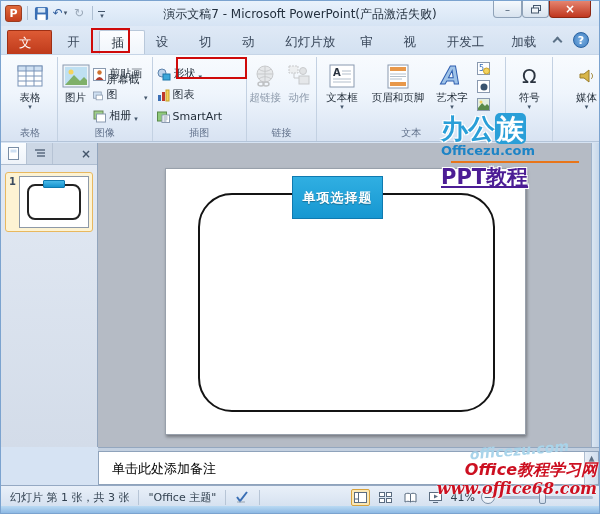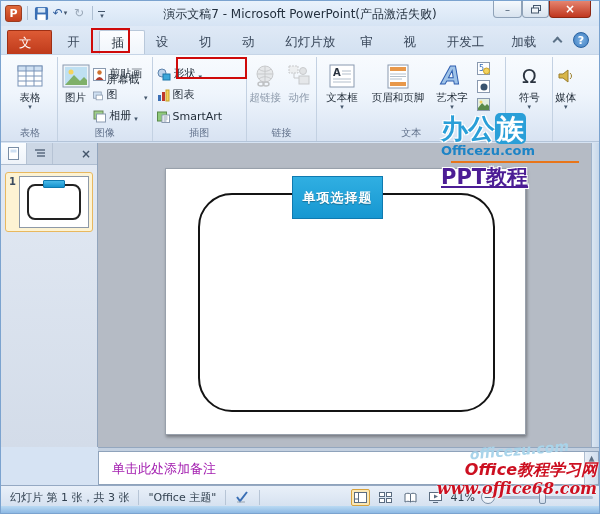--- a/index.html
+++ b/index.html
@@ -95,21 +95,21 @@
     display:flex; align-items:center; justify-content:center;
     color:#fff; font-weight:bold; font-size:13px; letter-spacing:1px;
     text-shadow:0 1px 1px rgba(0,0,0,.3); }
   .v-scroll { width:10px; background:linear-gradient(90deg,#dbe6f2,#c2d4e8); border-left:1px solid #9fb2c9; }
 
   
   .splitter { position:absolute; top:446px; left:97px; right:0; height:4px; background:#c3d0e0;
     border-top:1px solid #94a7bf; }
   .notes { position:absolute; top:450px; left:97px; right:0; height:34px; background:#fff;
     border:1px solid #8fa3bb; display:flex; }
-  .notes-text { flex:1; padding:8px 0 0 13px; font-size:13px; color:#a21caf; }
+  .notes-text { flex:1; padding:8px 0 0 13px; font-size:13px; color:#000000; }
   .notes-scroll { width:14px; background:linear-gradient(90deg,#e7eef7,#cfdded);
     border-left:1px solid #aebdd0; display:flex; justify-content:center; }
   .notes-up { font-size:8px; color:#5b6c80; padding-top:2px; }
 
   
   .statusbar { position:absolute; top:484px; left:0; right:0; height:23px;
     background:linear-gradient(#e9f0f9,#d4e0ef); border-top:1px solid #95a9c3;
     display:flex; align-items:center; font-size:11px; color:#31404f; }
   .sb-sec { padding:0 9px; display:flex; align-items:center; gap:4px; }
   .sb-div { width:1px; height:15px; background:#b7c5d6; }
@@ -394,21 +394,21 @@
         <div class="bigbtn">
           <span class="ic" style="font-size:19px; color:#2b3440">Ω</span>
           <span class="lbl">符号</span>
           <span class="arrow">▾</span>
         </div>
       </div>
       <div class="group-label"></div>
     </div>
 
     <div class="group" style="width:46px; border-right:none">
-      <div class="group-body" style="justify-content:flex-start">
+      <div class="group-body" style="justify-content:flex-end">
         <div class="bigbtn">
           <span class="ic">
             <svg width="20" height="20" viewBox="0 0 20 20">
               <path d="M3 8v4h4l5 4V4L7 8Z" fill="#d8b64a" stroke="#9c7f2a"></path>
               <path d="M14 7c2 1.5 2 4.5 0 6" stroke="#9c7f2a" fill="none"></path>
             </svg>
           </span>
           <span class="lbl">媒体</span>
           <span class="arrow">▾</span>
         </div>

